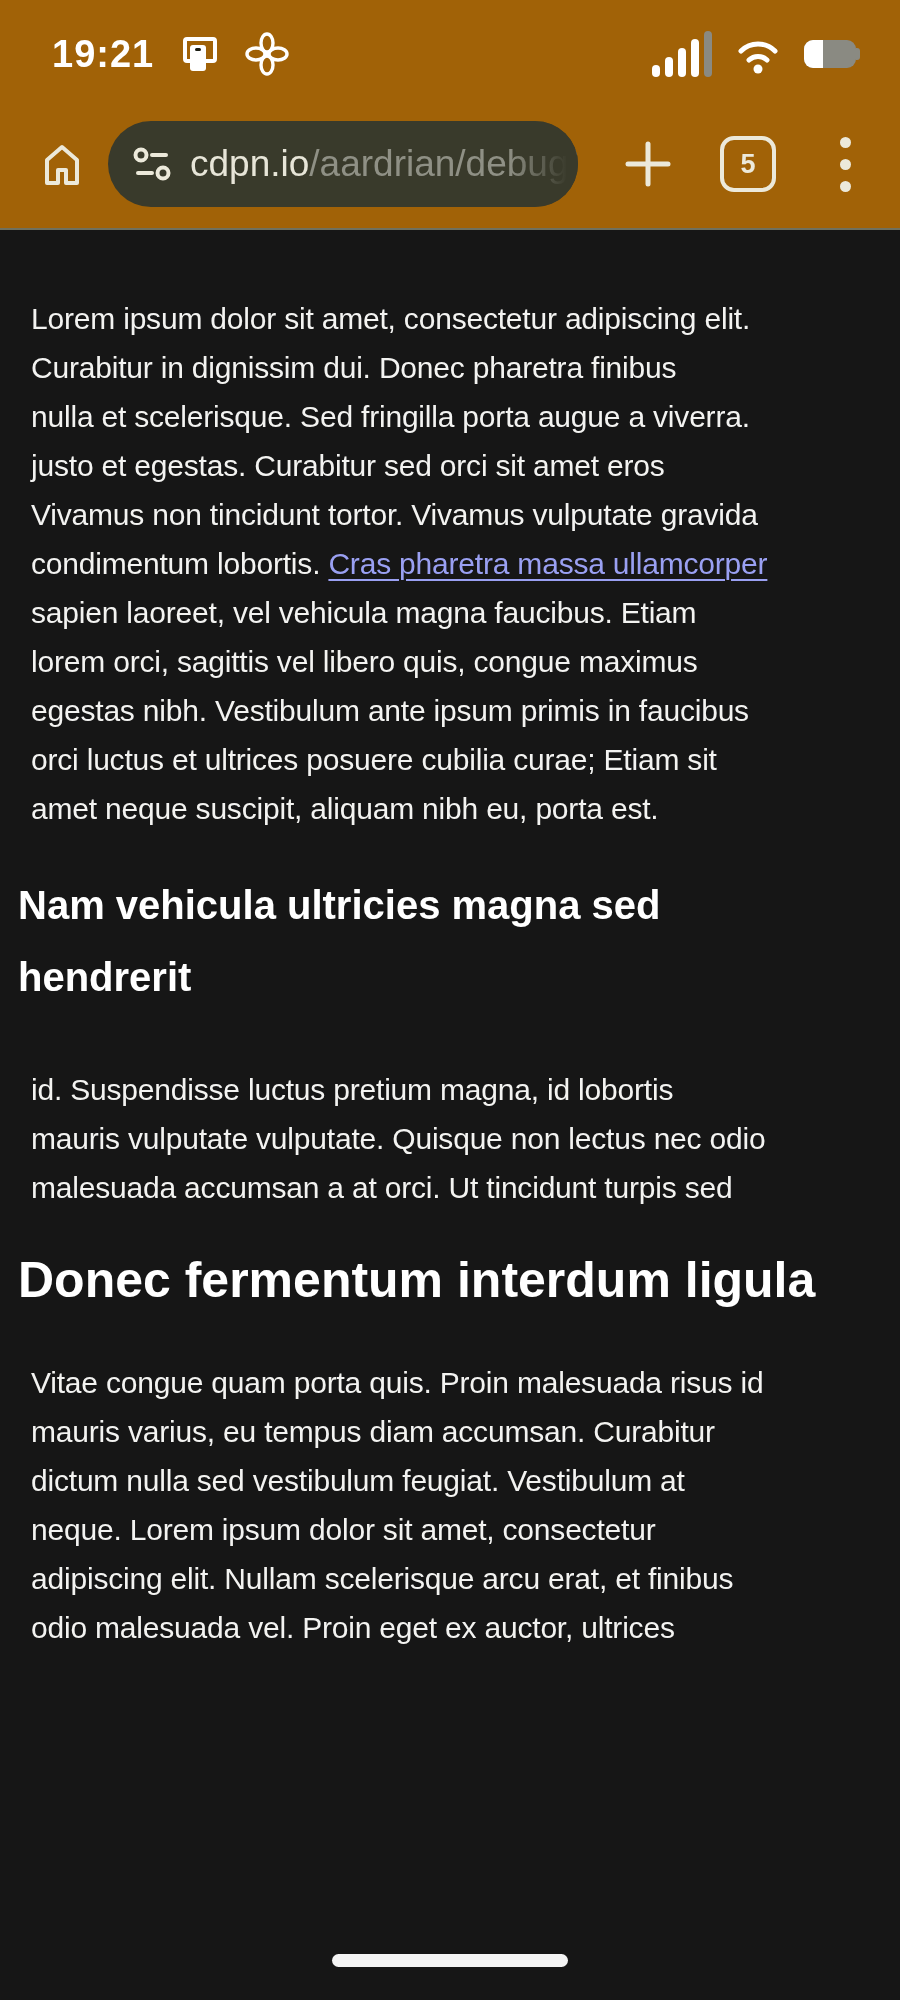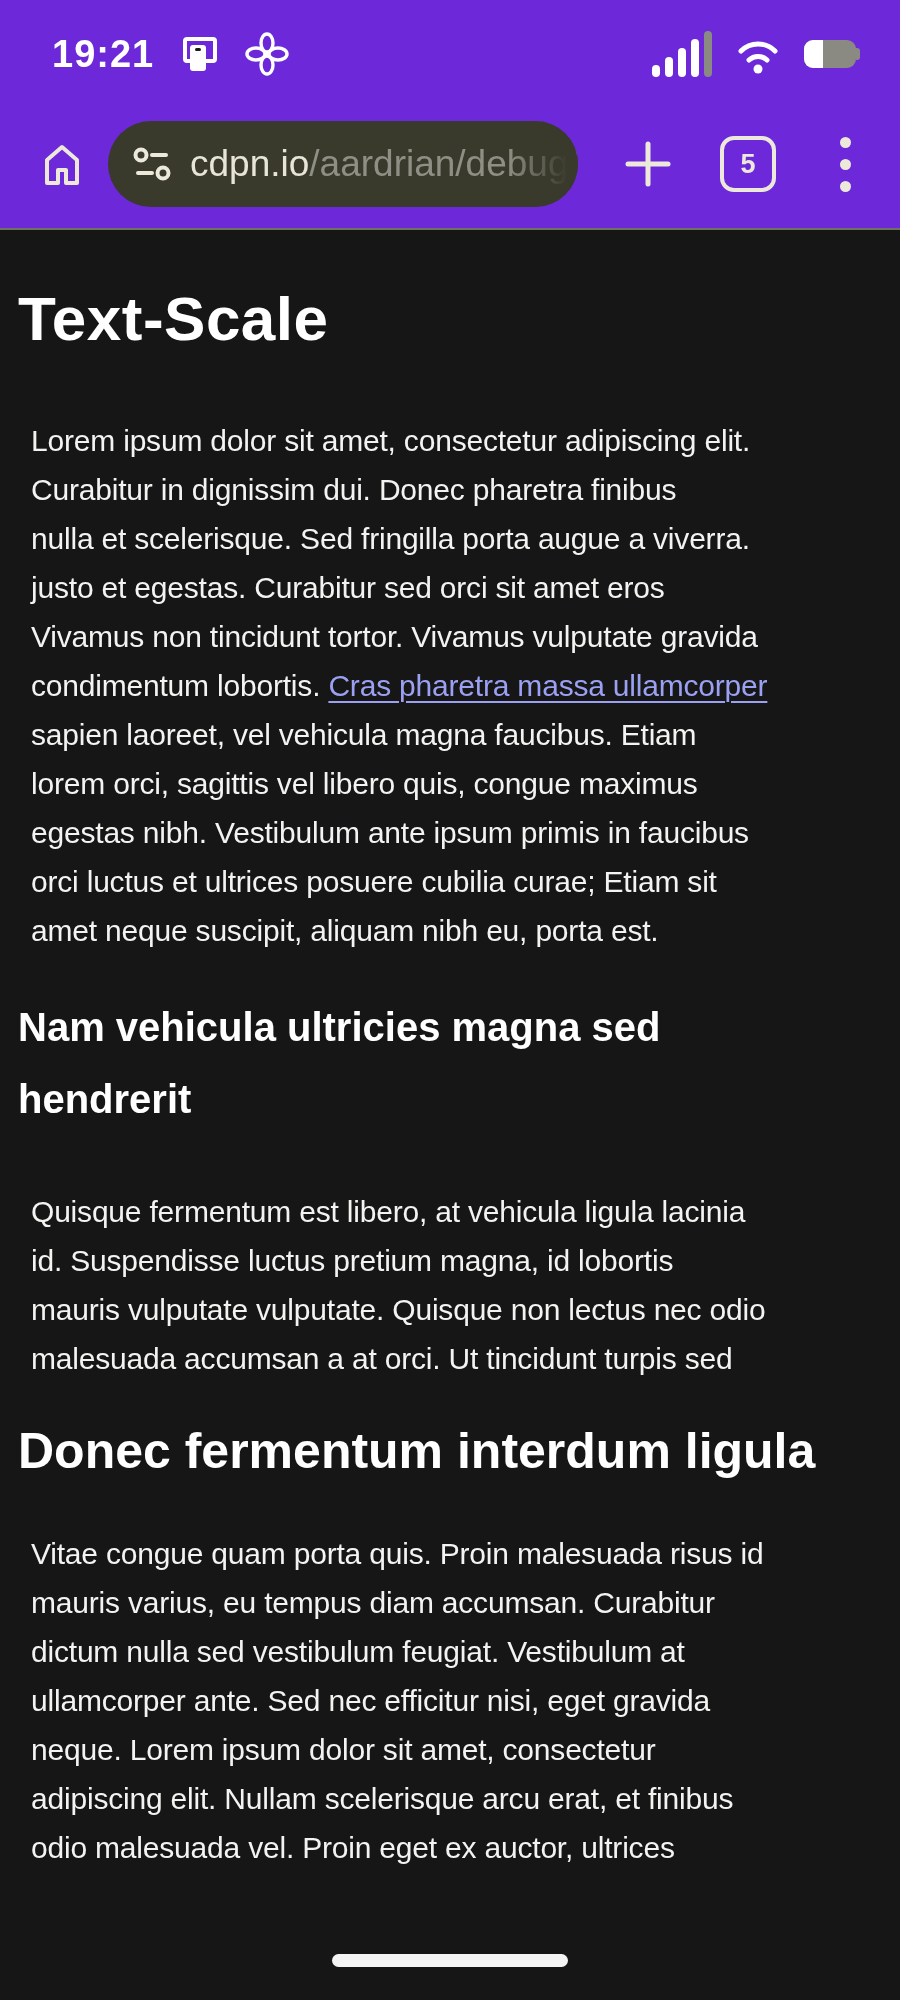--- a/index.html
+++ b/index.html
@@ -3,21 +3,21 @@
 <meta charset="utf-8">
 <style>
   html,body{margin:0;padding:0;}
   body{
     width:900px;height:2000px;position:relative;overflow:hidden;
     background:#161616;
     font-family:"Liberation Sans", sans-serif;
     -webkit-font-smoothing:antialiased;
   }
   
-  .header{background:#6d28d9;}
+  .header{background:#a16207;}
   .statusbar{
     height:100px;display:flex;align-items:center;justify-content:space-between;
     padding:8px 40px 0 52px;box-sizing:border-box;
   }
   .sb-left{display:flex;align-items:center;gap:22px;}
   .sb-right{display:flex;align-items:center;gap:20px;}
   .time{color:#ffffff;font-size:38px;font-weight:700;letter-spacing:1px;}
   .sig{display:flex;align-items:flex-end;gap:5px;height:46px;}
   .sig i{display:block;width:8px;border-radius:4px;background:#ffffff;}
   .sig i.dim{background:#8a8a82;}
@@ -150,21 +150,20 @@
     <span class="kebab">
         <i></i>
         <i></i>
         <i></i>
       </span>
   </div>
   <div class="divider"></div>
 </div>
 
 <div class="content">
-  <h1 class="title">Text-Scale</h1>
 
   <div class="para p1">
     <div class="ln">Lorem ipsum dolor sit amet, consectetur adipiscing elit.</div>
     <div class="ln">Curabitur in dignissim dui. Donec pharetra finibus</div>
     <div class="ln">nulla et scelerisque. Sed fringilla porta augue a viverra.</div>
     <div class="ln">justo et egestas. Curabitur sed orci sit amet eros</div>
     <div class="ln">Vivamus non tincidunt tortor. Vivamus vulputate gravida</div>
     <div class="ln"><span>condimentum lobortis. </span><a class="link">Cras pharetra massa ullamcorper</a></div>
     <div class="ln">sapien laoreet, vel vehicula magna faucibus. Etiam</div>
     <div class="ln">lorem orci, sagittis vel libero quis, congue maximus</div>
@@ -172,33 +171,31 @@
     <div class="ln">orci luctus et ultrices posuere cubilia curae; Etiam sit</div>
     <div class="ln">amet neque suscipit, aliquam nibh eu, porta est.</div>
   </div>
 
   <h2 class="sub">
     <div class="ln">Nam vehicula ultricies magna sed</div>
     <div class="ln">hendrerit</div>
   </h2>
 
   <div class="para p2">
-    <div class="ln">Quisque fermentum est libero, at vehicula ligula lacinia</div>
     <div class="ln">id. Suspendisse luctus pretium magna, id lobortis</div>
     <div class="ln">mauris vulputate vulputate. Quisque non lectus nec odio</div>
     <div class="ln">malesuada accumsan a at orci. Ut tincidunt turpis sed</div>
   </div>
 
   <h3 class="sub3">Donec fermentum interdum ligula</h3>
 
   <div class="para p3">
     <div class="ln">Vitae congue quam porta quis. Proin malesuada risus id</div>
     <div class="ln">mauris varius, eu tempus diam accumsan. Curabitur</div>
     <div class="ln">dictum nulla sed vestibulum feugiat. Vestibulum at</div>
-    <div class="ln">ullamcorper ante. Sed nec efficitur nisi, eget gravida</div>
     <div class="ln">neque. Lorem ipsum dolor sit amet, consectetur</div>
     <div class="ln">adipiscing elit. Nullam scelerisque arcu erat, et finibus</div>
     <div class="ln">odio malesuada vel. Proin eget ex auctor, ultrices</div>
   </div>
 </div>
 
 <div class="gesture-area">
   <div class="gesture-pill"></div>
 </div>
 

